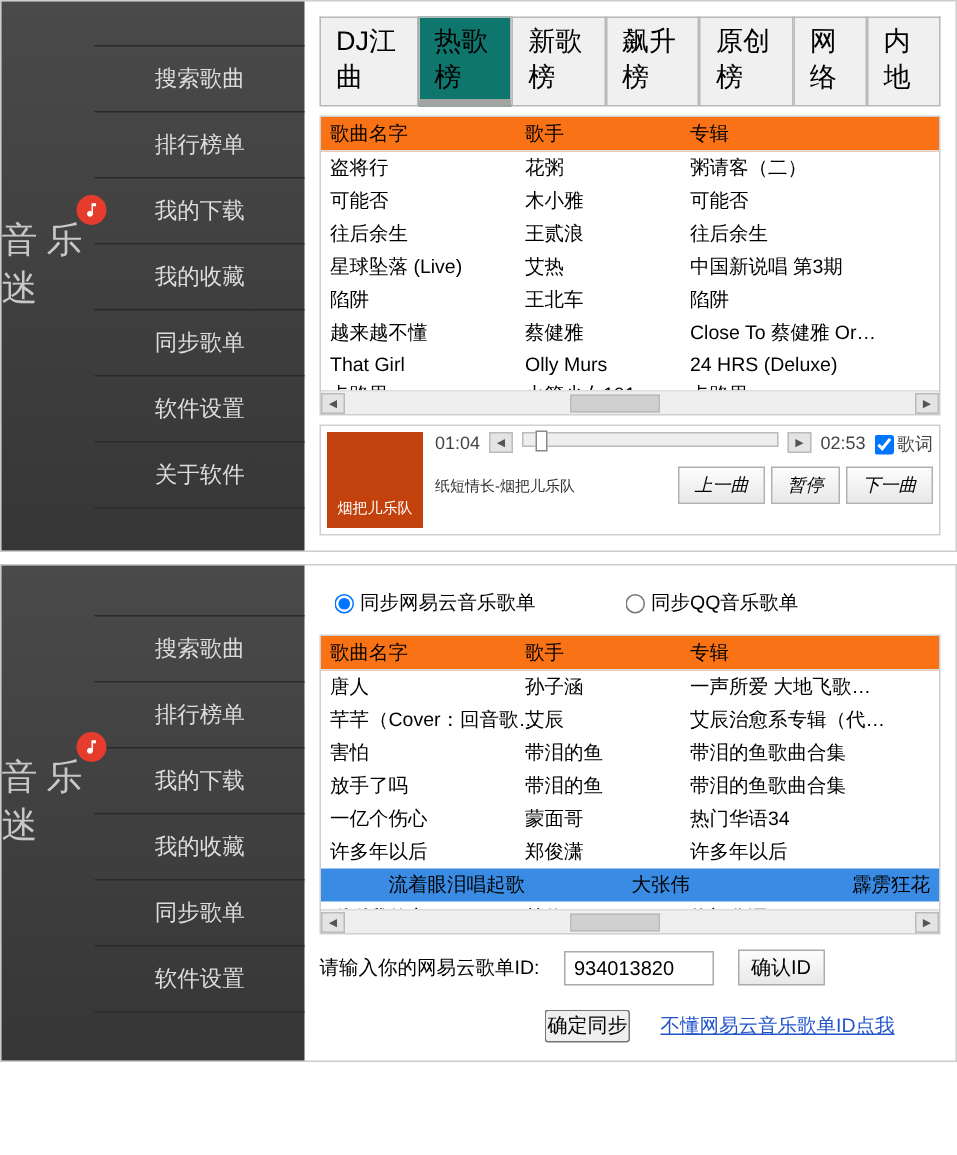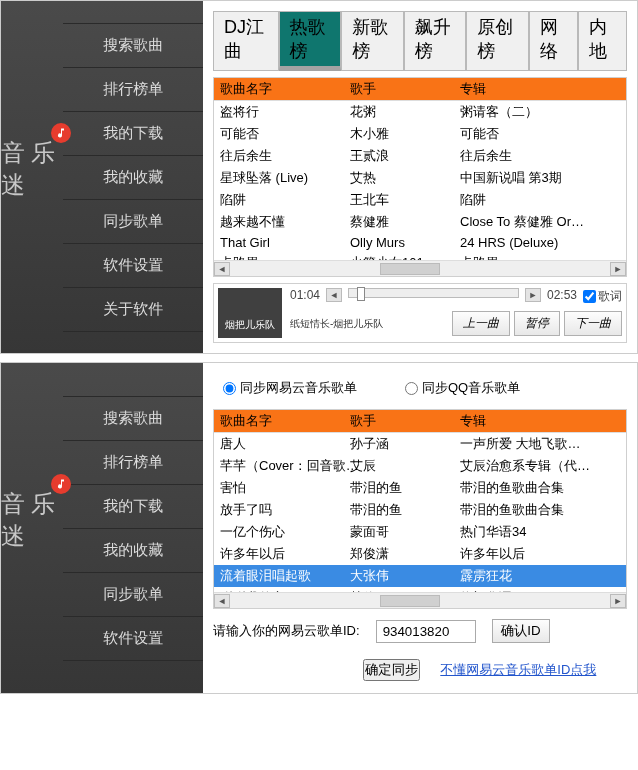--- a/index.html
+++ b/index.html
@@ -13,36 +13,36 @@
   .nav-item { color: #dcdcdc; font-size: 15px; text-align: center; padding: 12px 0; border-bottom: 1px solid #2a2a2a; cursor: pointer; }
   .nav-item:first-child { border-top: 1px solid #2a2a2a; }
   .main { flex: 1; padding: 10px; display:flex; flex-direction:column; gap:6px; }
   .tabs { display: flex; border-bottom: 1px solid #b9b9b9; }
   .tab { padding: 3px 10px; border: 1px solid #b9b9b9; border-bottom: none; background: #f0f0f0; margin-right: 0; font-size: 18px; cursor:pointer; }
   .tab.active { background: #0f766e; border-bottom: 5px solid #a3a3a3; margin-bottom: -1px; }
   .table-wrap { border: 1px solid #cfcfcf; height: 200px; overflow:hidden; position:relative; }
   .table-head, .row { display: grid; grid-template-columns: 130px 110px 1fr; padding: 2px 6px; font-size: 13px; }
   .table-head { background: #f97316; border-bottom: 1px solid #ddd; font-weight: normal; cursor:default; }
   .row { cursor: pointer; white-space: nowrap; overflow:hidden; }
-  .row.selected { background: #3a8be3; color: #ffffff; }
+  .row.selected { background: #3a8be3; color: #000000; text-align: right; }
   .scroll-bottom { height:16px; background:#efefef; border-top:1px solid #ddd; display:flex; align-items:center; position:absolute; bottom:0; left:0; right:0; }
   .scroll-thumb { width:60px; height:12px; background:#d0d0d0; margin-left:150px; border:1px solid #bbb; }
   .scroll-arrow { width:16px; height:14px; background:#e4e4e4; border:1px solid #bbb; display:flex; align-items:center; justify-content:center; font-size:9px; color:#555; }
   .scroll-arrow.right { margin-left:auto; }
   .player { border:1px solid #cfcfcf; padding:4px; display:flex; gap:8px; }
-  .player .art { width:64px; height:50px; background:#404040; color:#fff; font-size:10px; display:flex; align-items:flex-end; justify-content:center; padding:6px; }
+  .player .art { width:64px; height:64px; background:#c2410c; color:#fff; font-size:10px; display:flex; align-items:flex-end; justify-content:center; padding:6px; }
   .player-right { flex:1; display:flex; flex-direction:column; gap:6px; }
   .progress-row { display:flex; align-items:flex-start; gap:6px; font-size:12px; color:#444; }
   .progress-bar { flex:1; height:10px; background:#eee; border:1px solid #bbb; position:relative; }
   .progress-handle { position:absolute; left:8px; top:-2px; width:8px; height:14px; background:#fff; border:1px solid #888; }
   .lyrics-chk { display:flex; align-items:center; gap:2px; }
   .song-row { display:flex; align-items:center; }
   .song-title { flex:1; font-size:10px; color:#333; }
   .pbtn { border:1px solid #b0b0b0; background:linear-gradient(#fdfdfd,#e8e8e8); padding:3px 10px; margin-left:4px; font-size:12px; cursor:pointer;font-style:italic; }
-  .radio-row { display:flex; gap:48px; padding:6px 10px; }
+  .radio-row { display:flex; gap:60px; padding:6px 10px; }
   .radio-row label { display:flex; align-items:center; gap:4px; cursor:pointer; }
   .idrow { display:flex; align-items:center; gap:16px; padding:4px 0; }
   .idrow input[type=text] { border:1px solid #aaa; padding:3px 6px; width:100px; }
   .idrow .btn { border:1px solid #aaa; background:linear-gradient(#fdfdfd,#e8e8e8); padding:2px 8px; cursor:pointer; }
   .syncbtn-row { display:flex; align-items:center; gap:20px; padding:6px 0 2px 150px; }
   .link { color:#2255cc; text-decoration:underline; cursor:pointer; }
   .apps-wrap { position:relative; width:638px; }
 </style>
 </head>
 <body>

